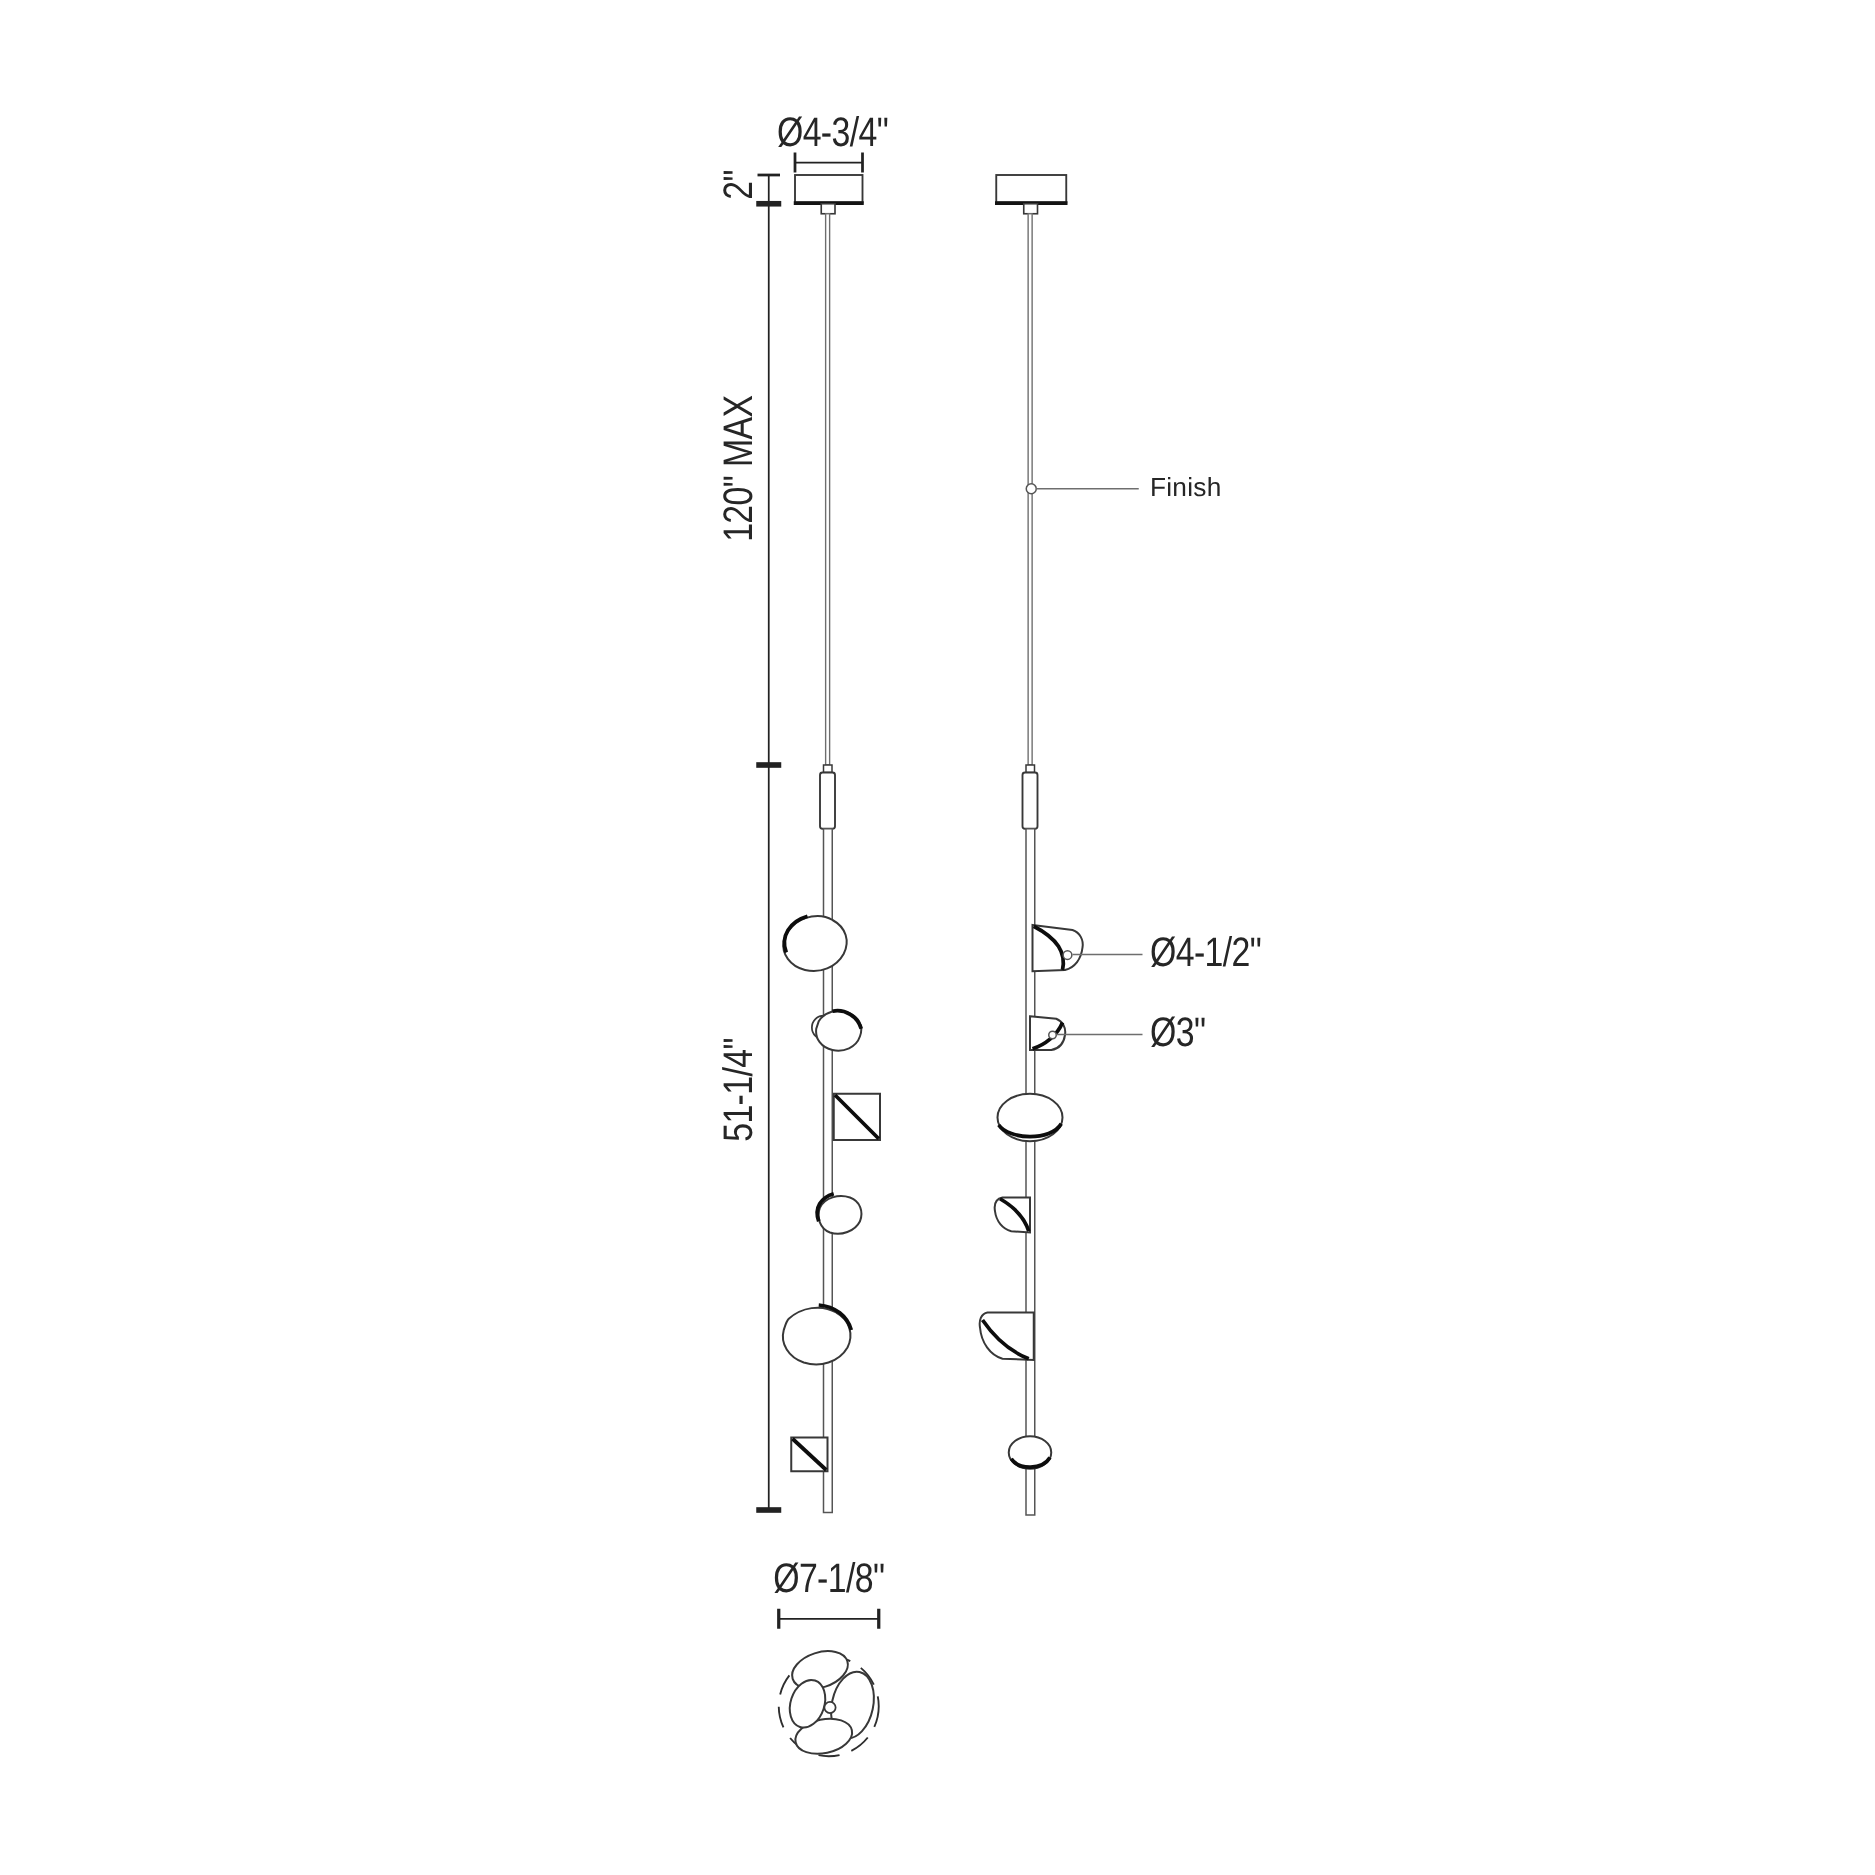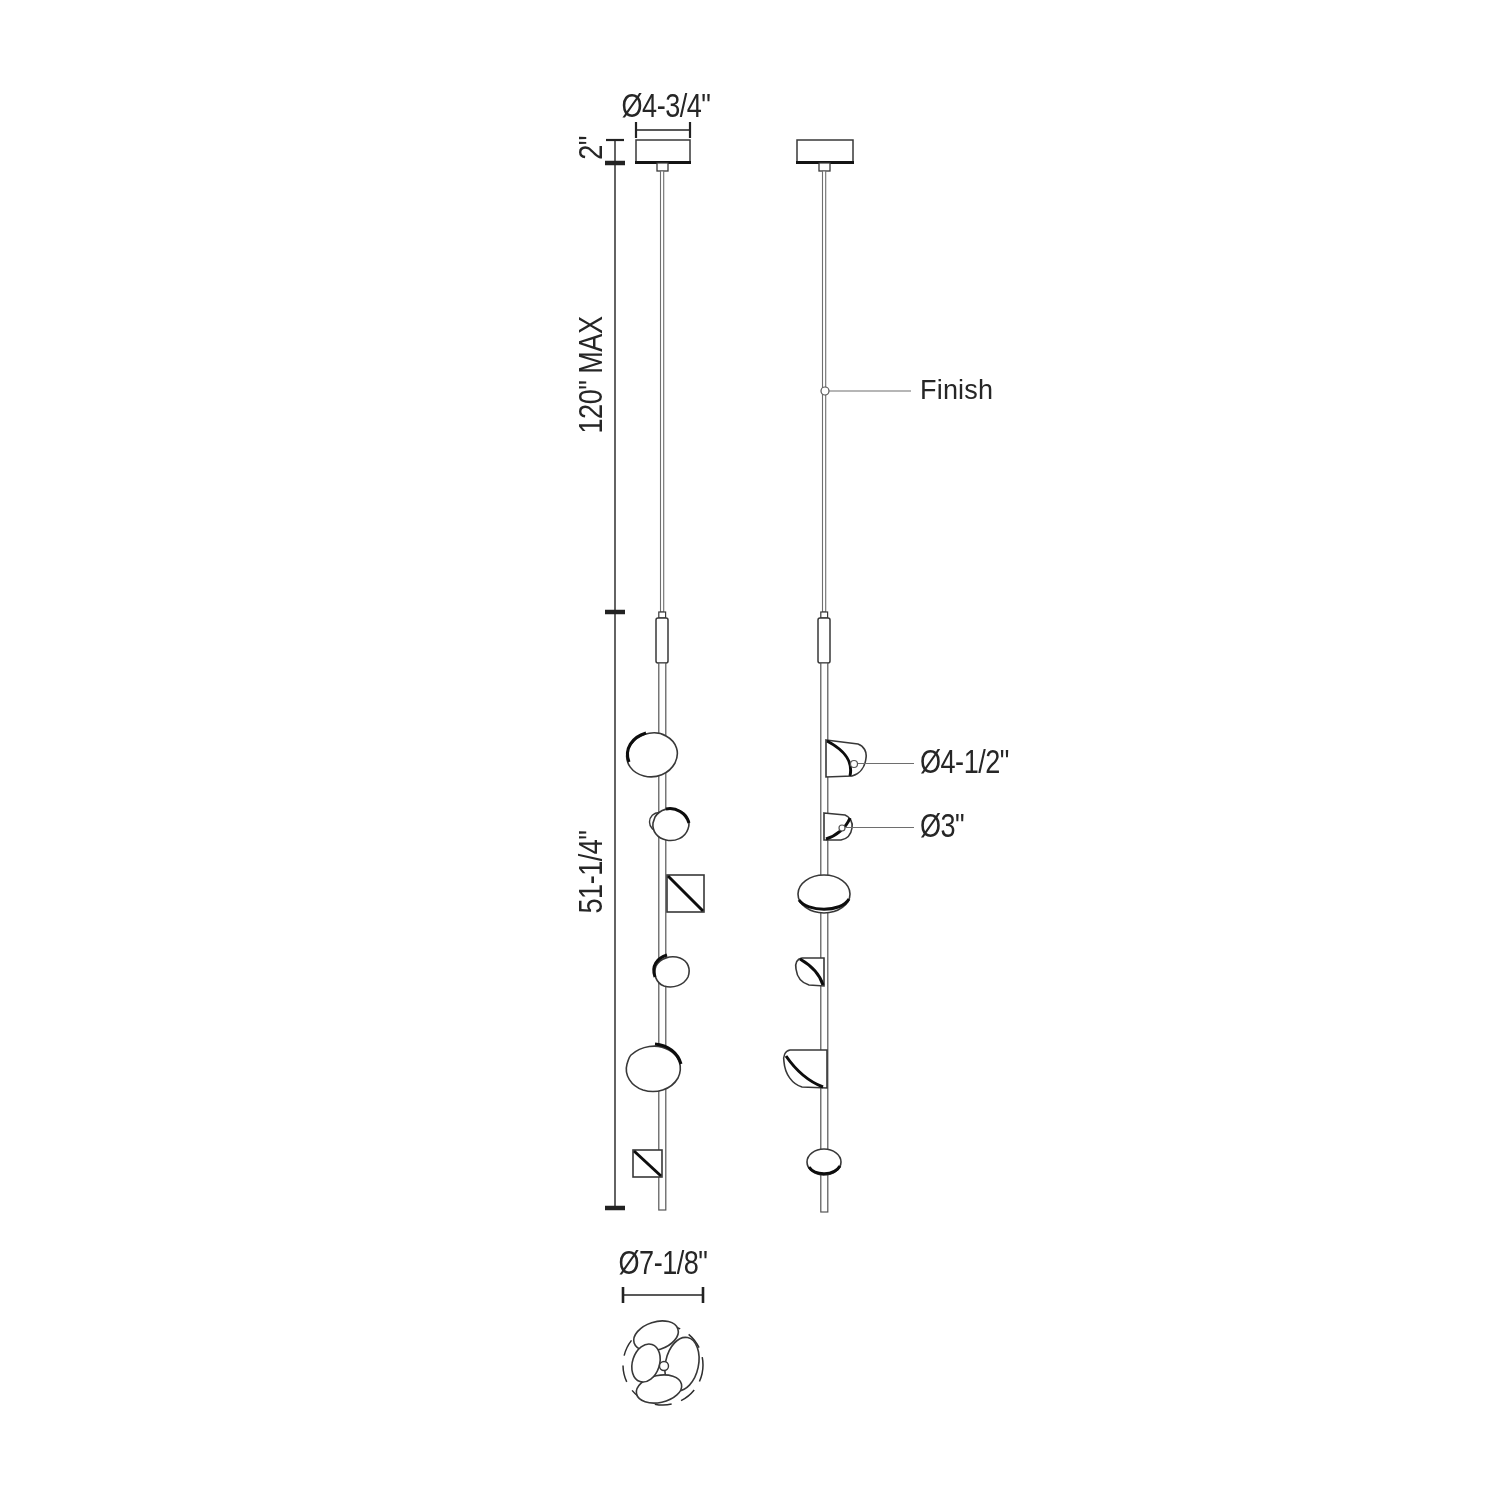--- a/index.html
+++ b/index.html
@@ -5,21 +5,21 @@
   html,body { margin:0; padding:0; background:#ffffff; }
   body { width:1500px; height:1500px; overflow:hidden; }
   .sheet { position:relative; width:1500px; height:1500px; background:#ffffff;
            font-family:"Liberation Sans", sans-serif; }
   .sheet svg { position:absolute; left:0; top:0; }
   .lbl { position:absolute; color:#262626; white-space:nowrap; line-height:1; }
   .dim { font-size:33px; letter-spacing:-0.6px; }
   .c   { transform:translate(-50%,-50%) scaleX(0.82); }
   .rot { transform:translate(-50%,-50%) rotate(-90deg) scaleX(0.82); }
   .la  { transform-origin:left center; transform:translate(0,-50%) scaleX(0.82); }
-  .finish { font-size:27px; transform:translate(0,-50%); letter-spacing:0.2px; }
+  .finish { font-size:21px; transform:translate(0,-50%); letter-spacing:0.2px; }
 </style>
 </head>
 <body>
 
 <div class="sheet">
 
   <svg width="1500" height="1500" viewBox="0 0 1500 1500">
 
     <g stroke="#222222" fill="none">
 

